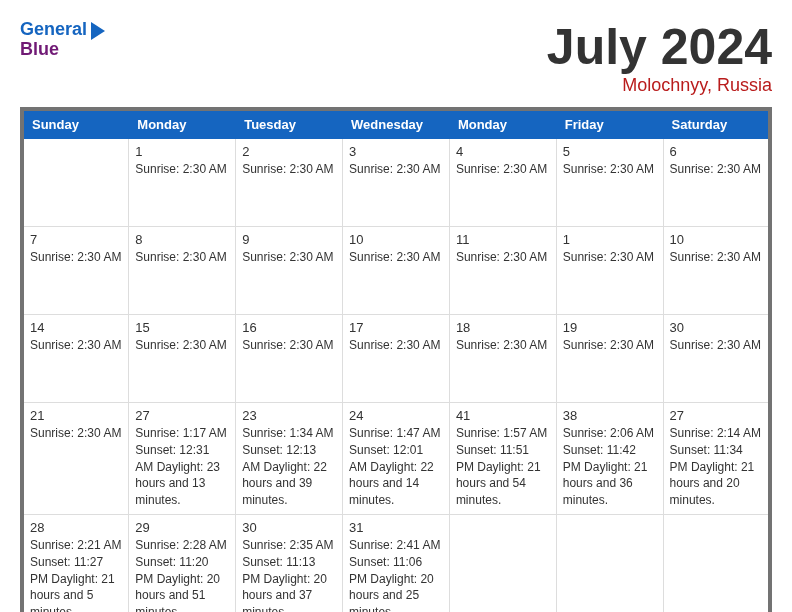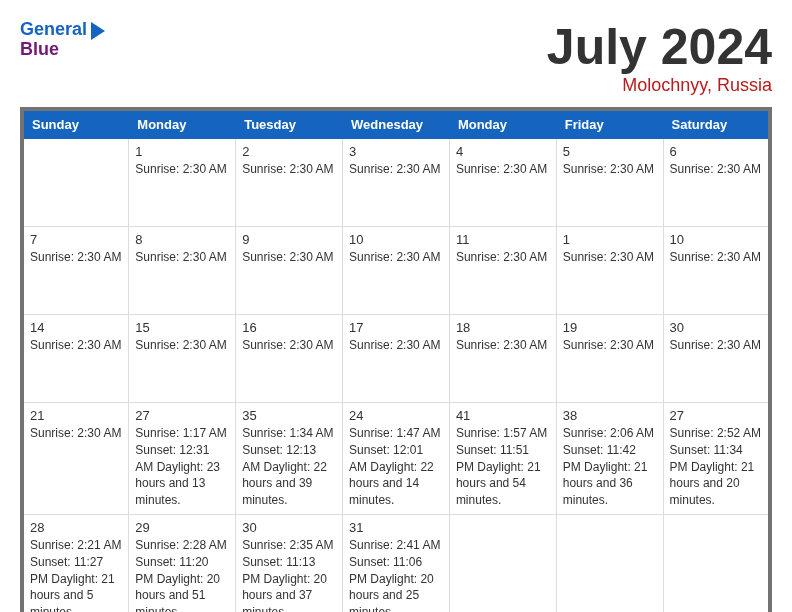--- a/index.html
+++ b/index.html
@@ -218,21 +218,21 @@
           <span class="day-num">21</span>
           <div class="day-info">Sunrise: 2:30 AM</div>
         </td>
         <td>
           <span class="day-num">27</span>
           <div class="day-info">Sunrise: 1:17 AM
 Sunset: 12:31 AM
 Daylight: 23 hours and 13 minutes.</div>
         </td>
         <td>
-          <span class="day-num">35</span>
+          <span class="day-num">23</span>
           <div class="day-info">Sunrise: 1:34 AM
 Sunset: 12:13 AM
 Daylight: 22 hours and 39 minutes.</div>
         </td>
         <td>
           <span class="day-num">24</span>
           <div class="day-info">Sunrise: 1:47 AM
 Sunset: 12:01 AM
 Daylight: 22 hours and 14 minutes.</div>
         </td>
@@ -243,21 +243,21 @@
 Daylight: 21 hours and 54 minutes.</div>
         </td>
         <td>
           <span class="day-num">38</span>
           <div class="day-info">Sunrise: 2:06 AM
 Sunset: 11:42 PM
 Daylight: 21 hours and 36 minutes.</div>
         </td>
         <td>
           <span class="day-num">27</span>
-          <div class="day-info">Sunrise: 2:52 AM
+          <div class="day-info">Sunrise: 2:14 AM
 Sunset: 11:34 PM
 Daylight: 21 hours and 20 minutes.</div>
         </td>
       </tr>
       <tr>
         <td>
           <span class="day-num">28</span>
           <div class="day-info">Sunrise: 2:21 AM
 Sunset: 11:27 PM
 Daylight: 21 hours and 5 minutes.</div>

